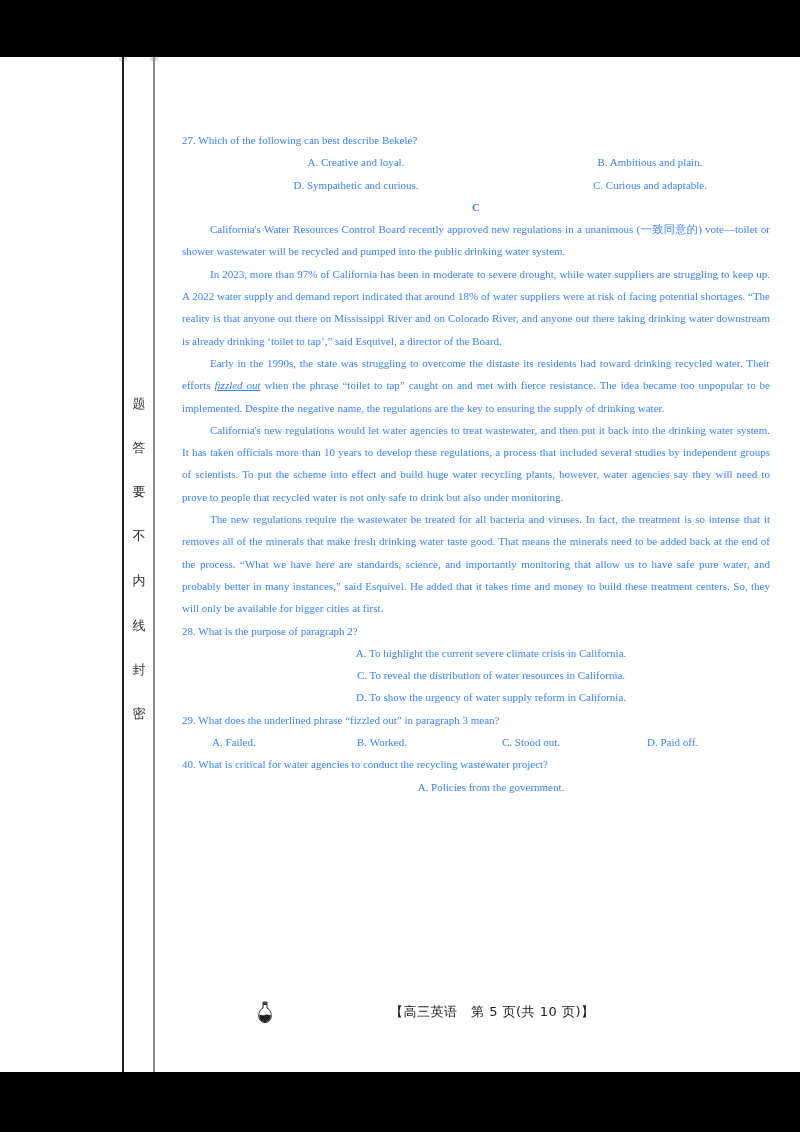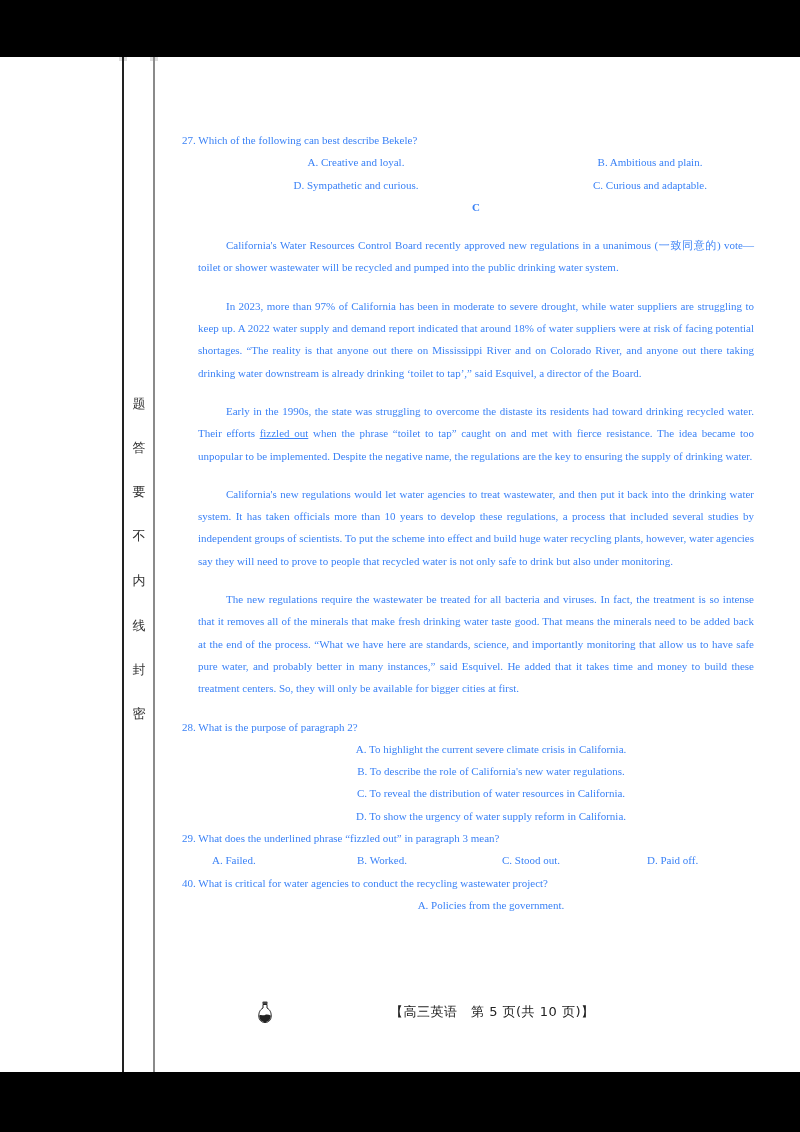--- a/index.html
+++ b/index.html
@@ -31,22 +31,22 @@
   .content {
     position: absolute; left: 182px; top: 72px; width: 588px;
     font-family: "Liberation Serif", "DejaVu Serif", serif;
     font-size: 11px; line-height: 22.3px; color: #3b82f6;
   }
   .q { margin: 0; }
   .opts2 { display: grid; grid-template-columns: 288px 300px; padding-left: 30px; text-align: center; }
   .opts4 { display: grid; grid-template-columns: 145px 145px 145px 123px; padding-left: 30px; }
   .opt1 { padding-left: 30px; text-align: center; }
   .section-letter { text-align: center; font-weight: bold; margin: 0; padding-right: 0px; }
-  .para { text-indent: 28px; text-align: justify; margin: 16px; }
-  .u { text-decoration: underline; }
+  .para { text-indent: 28px; text-align: justify; margin: 0; }
+  .u { text-decoration: underline; font-style: italic; }
   .footer {
     position: absolute; left: 0; top: 944px; width: 800px; height: 24px; text-align: center;
   }
   .bottle {
     position: absolute; left: 258px; top: 0; width: 14px; height: 22px;
   }
   .footer-text {
     position: absolute; left: 390px; top: 2px;
     font-family: "DejaVu Sans", sans-serif; font-size: 13px; color: #222;
     letter-spacing: 0.5px;
@@ -84,21 +84,20 @@
 
     <p class="section-letter">C</p>
     <p class="para">California's Water Resources Control Board recently approved new regulations in a unanimous (一致同意的) vote—toilet or shower wastewater will be recycled and pumped into the public drinking water system.</p>
     <p class="para">In 2023, more than 97% of California has been in moderate to severe drought, while water suppliers are struggling to keep up. A 2022 water supply and demand report indicated that around 18% of water suppliers were at risk of facing potential shortages. “The reality is that anyone out there on Mississippi River and on Colorado River, and anyone out there taking drinking water downstream is already drinking ‘toilet to tap’,” said Esquivel, a director of the Board.</p>
     <p class="para"><span>Early in the 1990s, the state was struggling to overcome the distaste its residents had toward drinking recycled water. Their efforts </span><span class="u">fizzled out</span><span> when the phrase “toilet to tap” caught on and met with fierce resistance. The idea became too unpopular to be implemented. Despite the negative name, the regulations are the key to ensuring the supply of drinking water.</span></p>
     <p class="para">California's new regulations would let water agencies to treat wastewater, and then put it back into the drinking water system. It has taken officials more than 10 years to develop these regulations, a process that included several studies by independent groups of scientists. To put the scheme into effect and build huge water recycling plants, however, water agencies say they will need to prove to people that recycled water is not only safe to drink but also under monitoring.</p>
     <p class="para">The new regulations require the wastewater be treated for all bacteria and viruses. In fact, the treatment is so intense that it removes all of the minerals that make fresh drinking water taste good. That means the minerals need to be added back at the end of the process. “What we have here are standards, science, and importantly monitoring that allow us to have safe pure water, and probably better in many instances,” said Esquivel. He added that it takes time and money to build these treatment centers. So, they will only be available for bigger cities at first.</p>
 
     <p class="q">28. What is the purpose of paragraph 2?</p>
     <div class="opt1">A. To highlight the current severe climate crisis in California.</div>
-    <div class="opt1">B. To describe the role of California's new water regulations.</div>
     <div class="opt1">C. To reveal the distribution of water resources in California.</div>
     <div class="opt1">D. To show the urgency of water supply reform in California.</div>
 
     <p class="q">29. What does the underlined phrase “fizzled out” in paragraph 3 mean?</p>
     <div class="opts4">
       <span>A. Failed.</span>
       <span>B. Worked.</span>
       <span>C. Stood out.</span>
       <span>D. Paid off.</span>
     </div>

